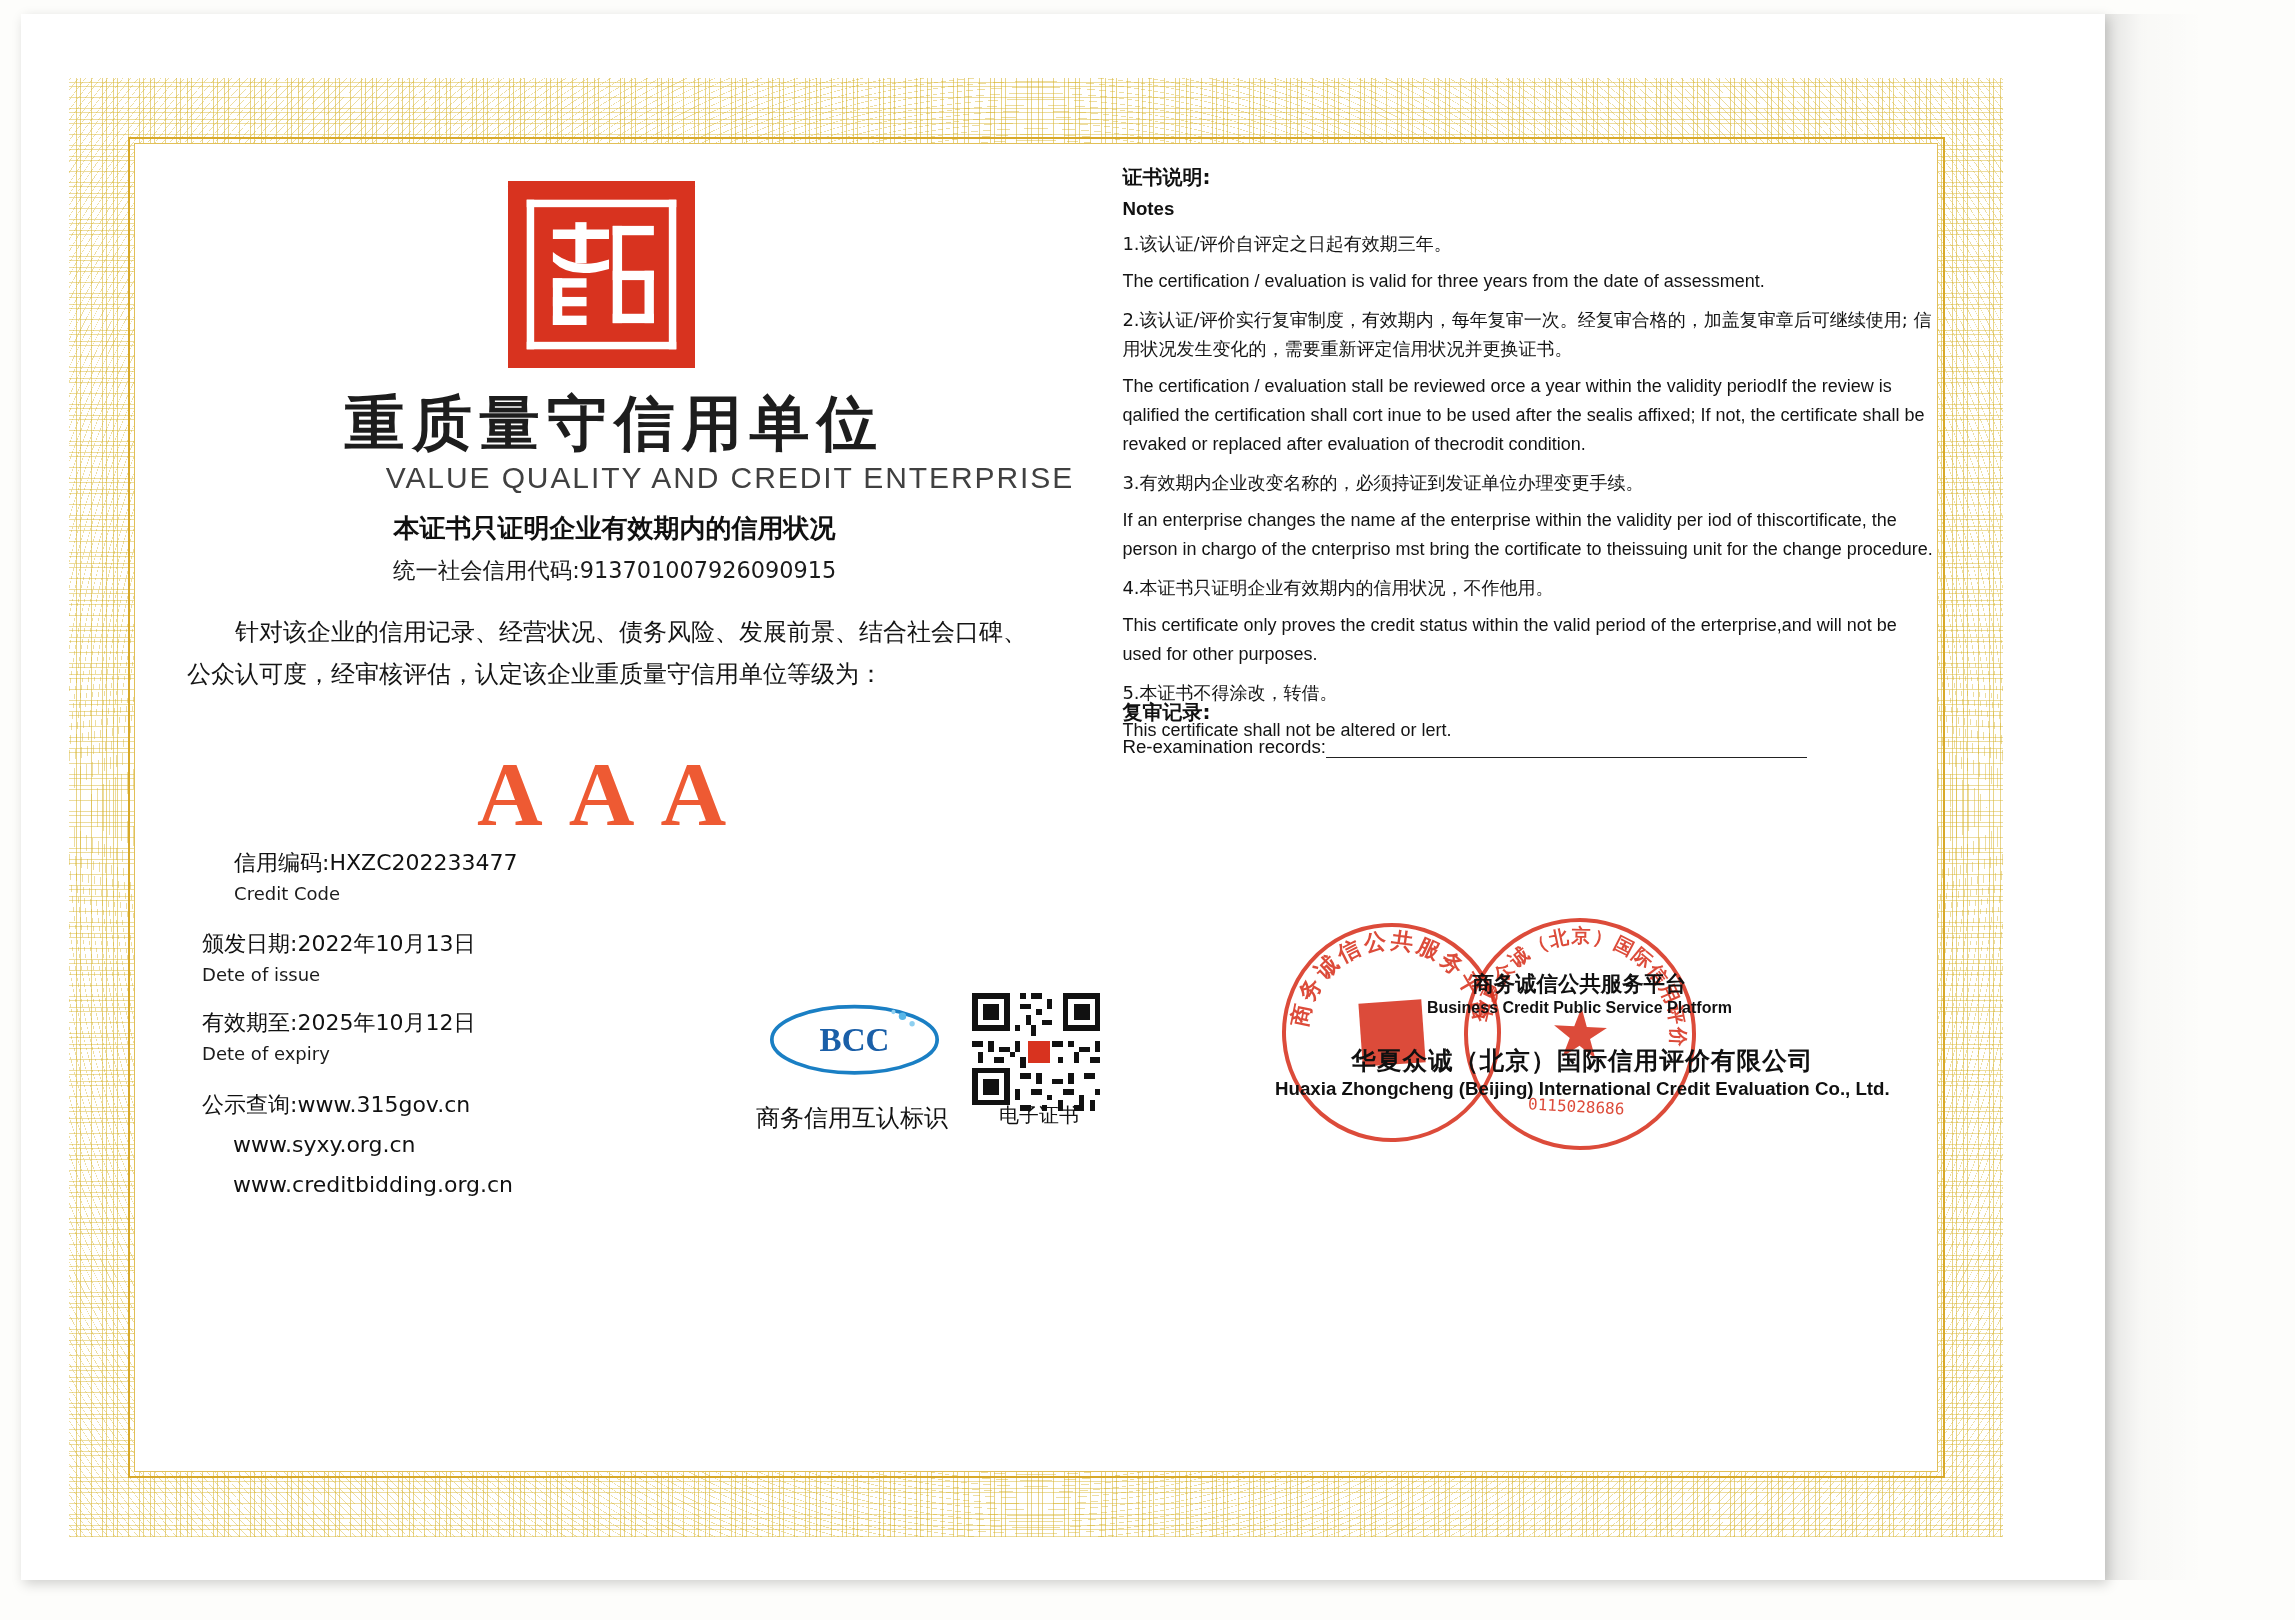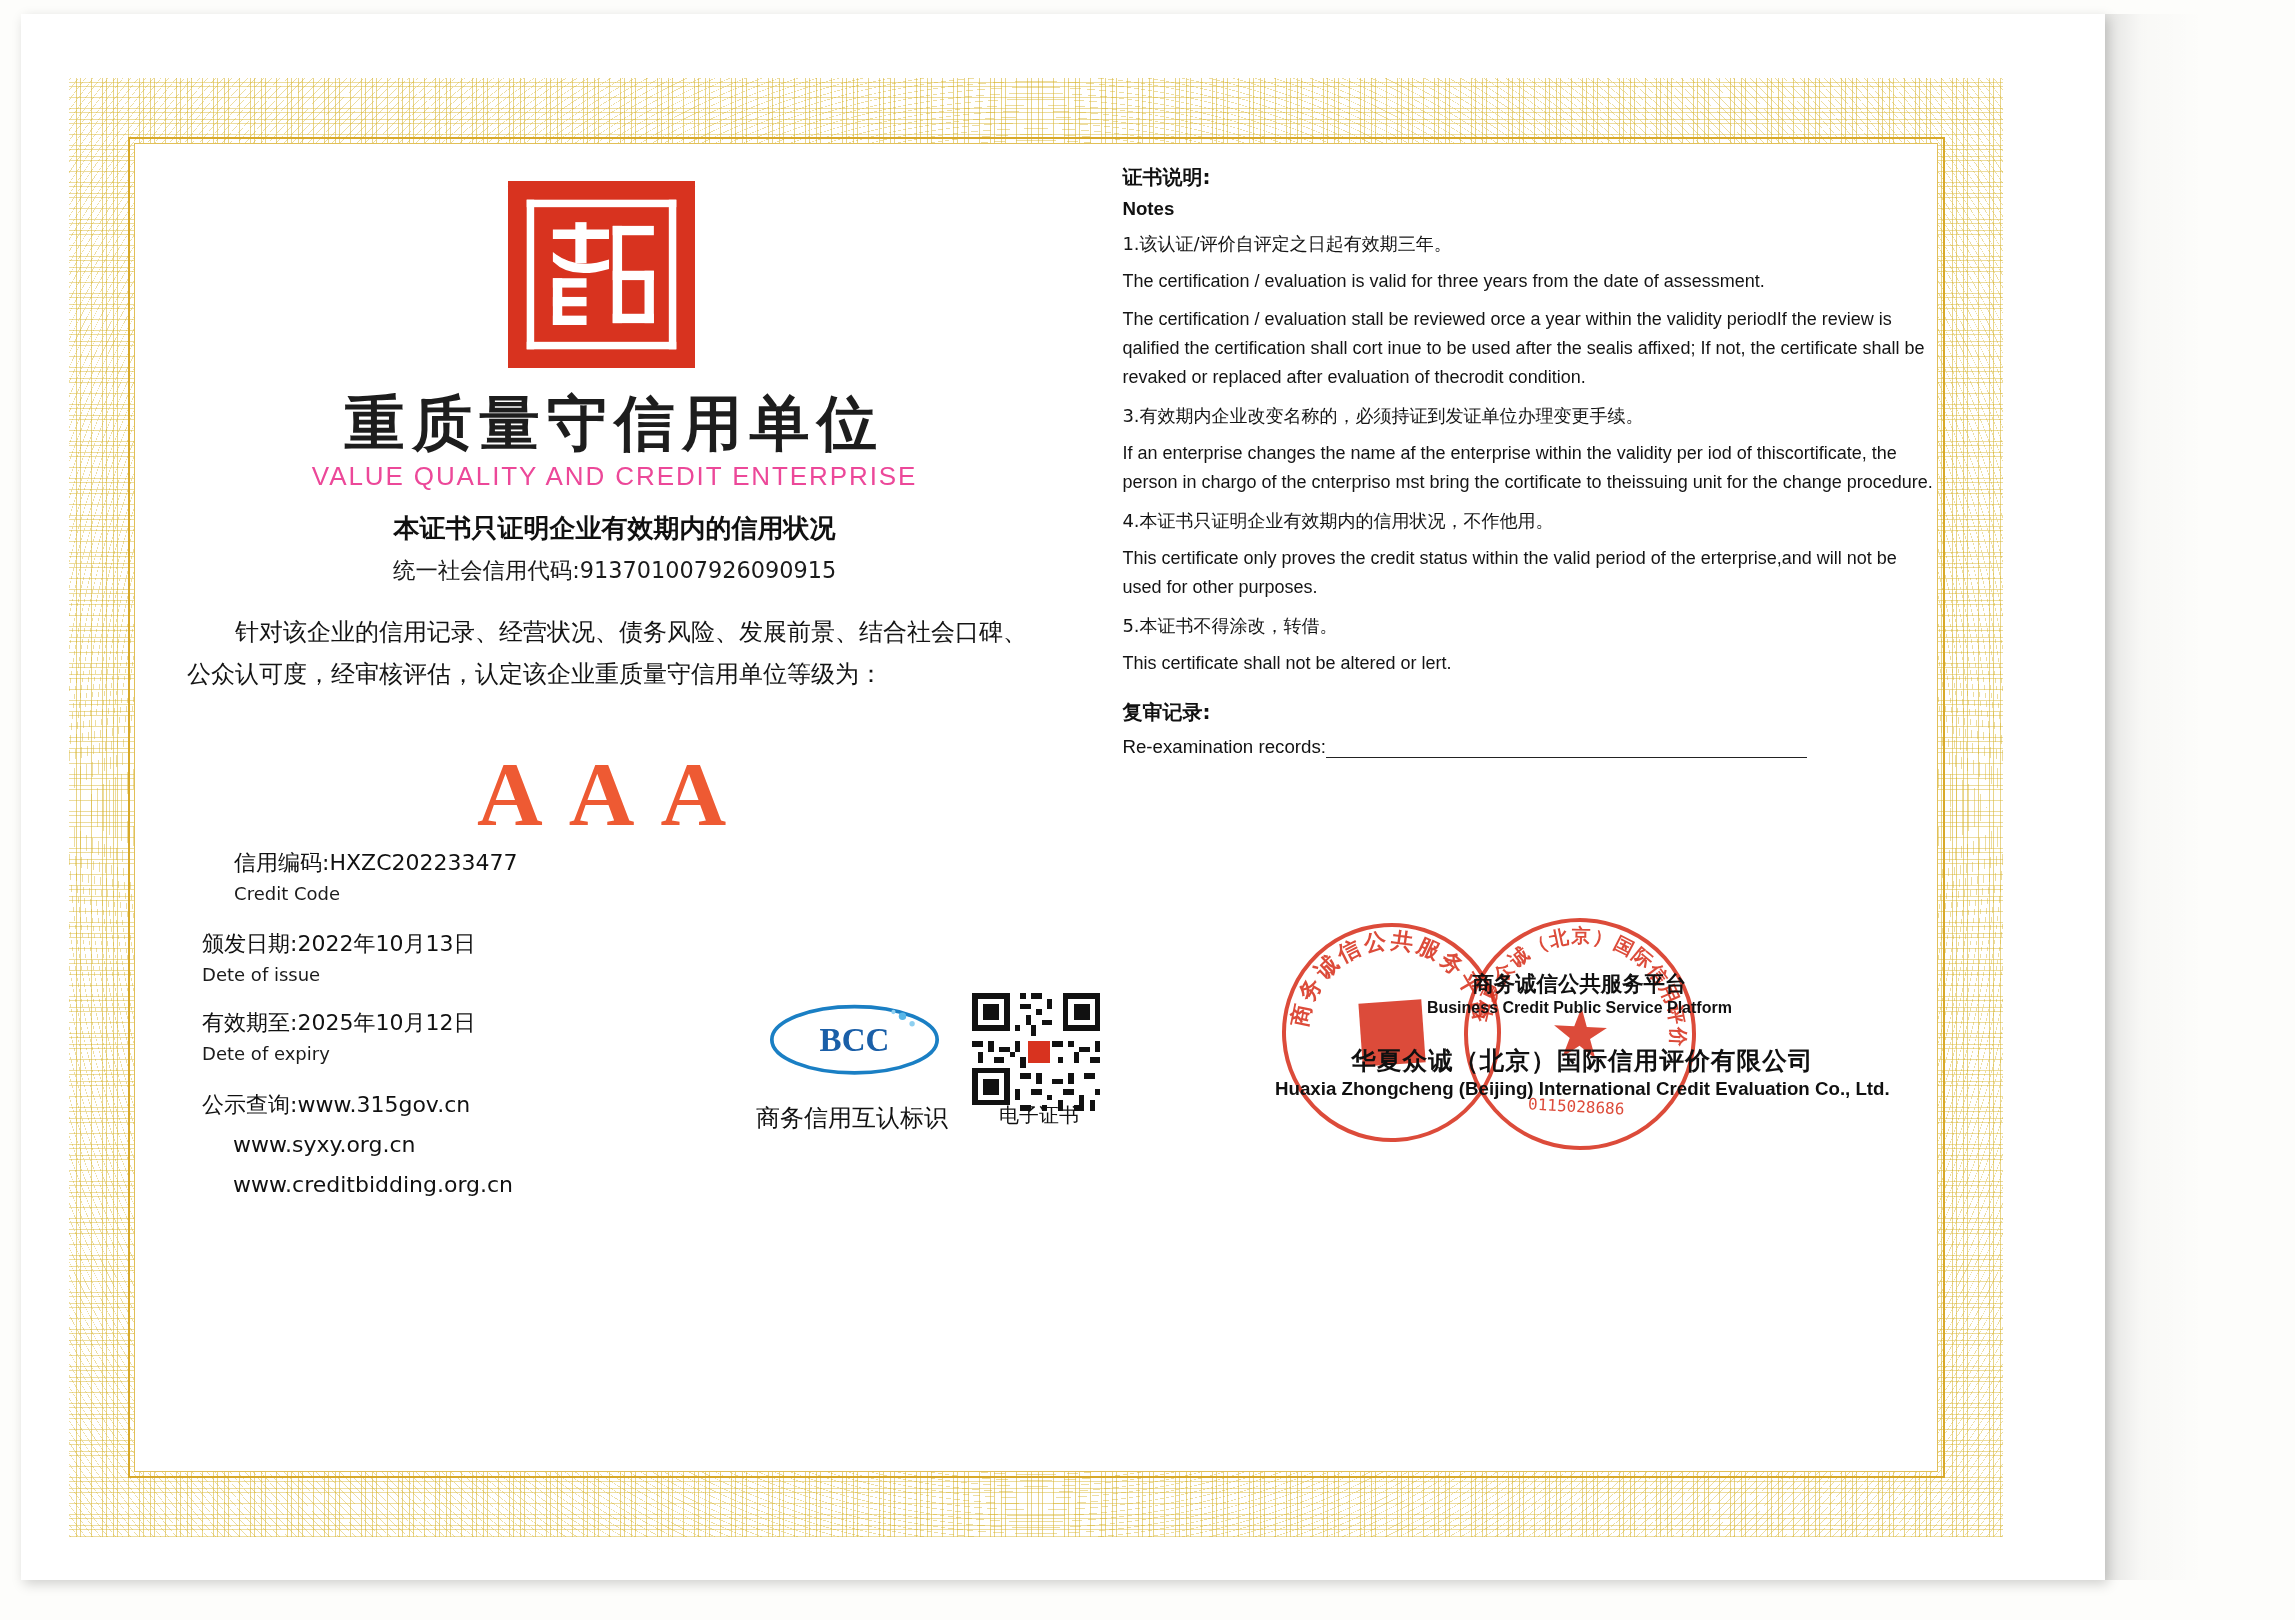--- a/index.html
+++ b/index.html
@@ -112,24 +112,24 @@
     font-size: 60px;
     letter-spacing: 7.5px;
     color: #1d1d1d;
     white-space: nowrap;
   }
   .title-en {
     position: absolute;
     left: 0;
     top: 307px;
     width: 919px;
-    text-align: center;
-    font-size: 26px;
+    text-align: right;
+    font-size: 30px;
     letter-spacing: 1.9px;
-    color: #ec4899;
+    color: #404040;
   }
   .company-name {
     position: absolute;
     left: 0;
     top: 357px;
     width: 919px;
     text-align: center;
     font-family: "DejaVu Sans", sans-serif;
     font-weight: bold;
     font-size: 26px;
@@ -517,20 +517,21 @@
         <div class="qr-text">电子证书</div>
       </div>
 
       <div class="right-col">
         <div class="notes-h-cn">证书说明:</div>
         <div class="notes-h-en">Notes</div>
 
         <div class="notes-body">
           <div class="note">1.该认证/评价自评定之日起有效期三年。</div>
           <div class="note en">The certification / evaluation is valid for three years from the date of assessment.</div>
+          <div class="note">2.该认证/评价实行复审制度，有效期内，每年复审一次。经复审合格的，加盖复审章后可继续使用; 信用状况发生变化的，需要重新评定信用状况并更换证书。</div>
           <div class="note en">The certification / evaluation stall be reviewed orce a year within the validity periodIf the review is qalified the certification shall cort inue to be used after the sealis affixed; If not, the certificate shall be revaked or replaced after evaluation of thecrodit condition.</div>
           <div class="note">3.有效期内企业改变名称的，必须持证到发证单位办理变更手续。</div>
           <div class="note en">If an enterprise changes the name af the enterprise within the validity per iod of thiscortificate, the person in chargo of the cnterpriso mst bring the cortificate to theissuing unit for the change procedure.</div>
           <div class="note">4.本证书只证明企业有效期内的信用状况，不作他用。</div>
           <div class="note en">This certificate only proves the credit status within the valid period of the erterprise,and will not be used for other purposes.</div>
           <div class="note">5.本证书不得涂改，转借。</div>
           <div class="note en">This certificate shall not be altered or lert.</div>
         </div>
 
         <div class="reexam-cn">复审记录:</div>

